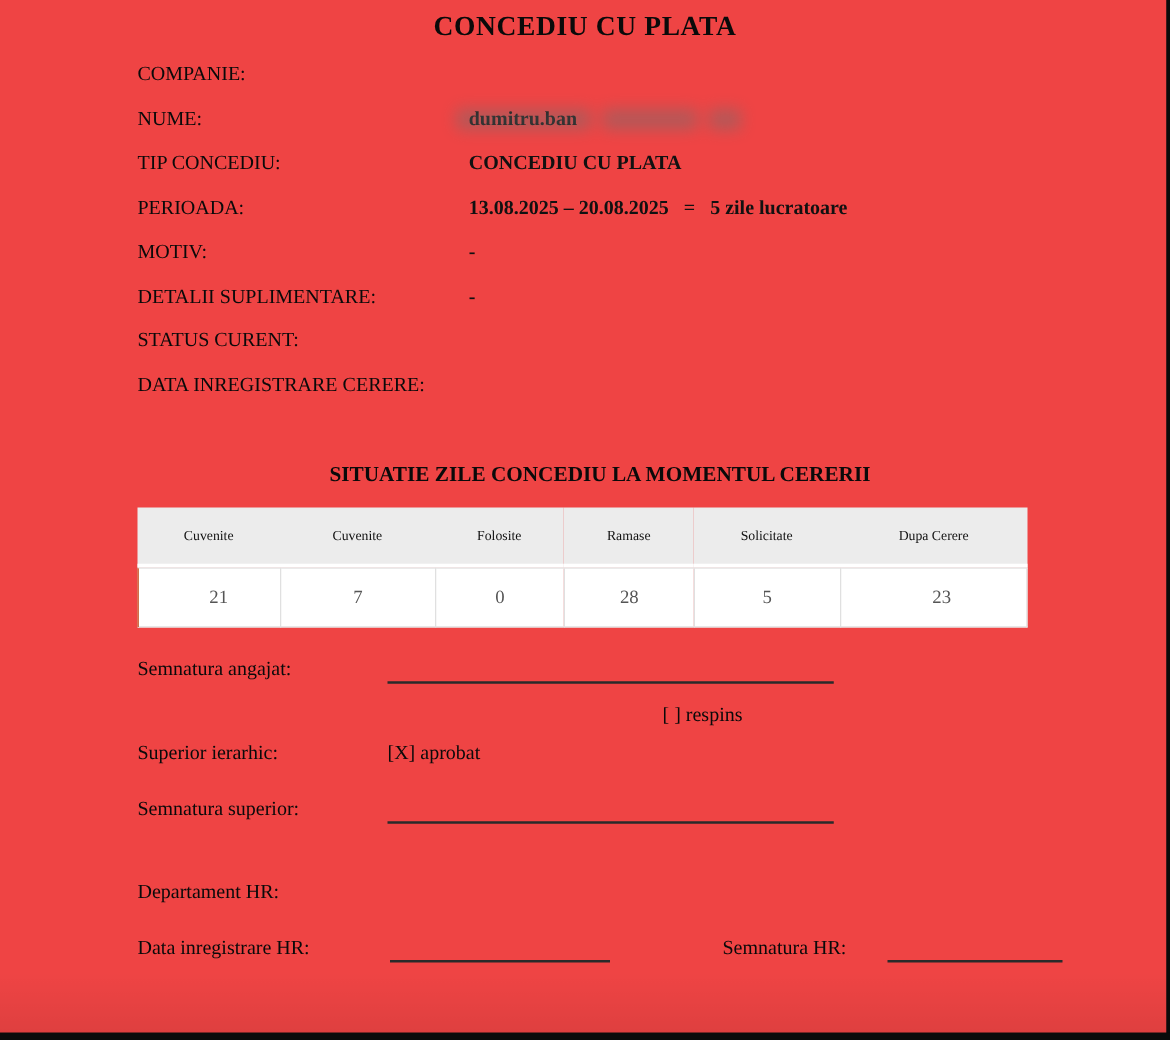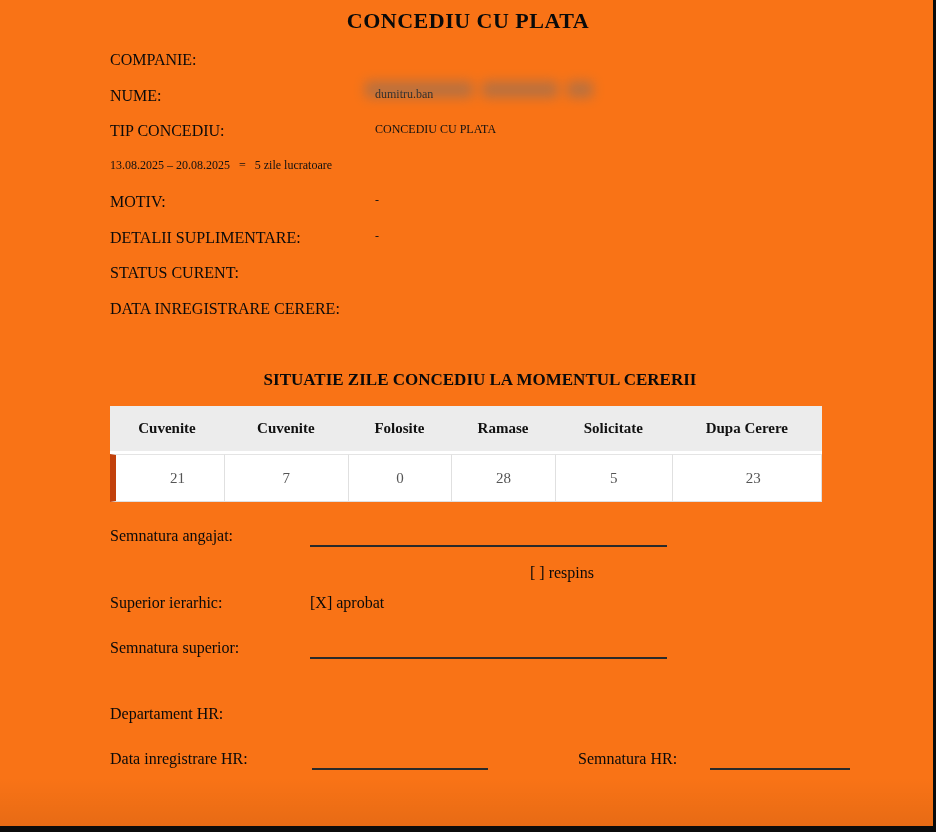--- a/index.html
+++ b/index.html
@@ -4,21 +4,21 @@
 <style>
   html, body {
     margin: 0;
     padding: 0;
     background: #ffffff;
   }
   .page {
     position: relative;
     width: 936px;
     height: 832px;
-    background: #f97316;
+    background: #ef4444;
     overflow: hidden;
     font-family: "Liberation Serif", "DejaVu Serif", serif;
     color: #000;
   }
 
   
   .doc-title {
     position: absolute;
     top: 8px;
     left: 0;
@@ -41,23 +41,24 @@
     display: flex;
     height: 35.5px;
   }
   .field-label {
     width: 265px;
     flex: 0 0 265px;
     font-size: 16px;
     color: #0a0a0a;
   }
   .field-value {
-    font-size: 12px;
+    font-size: 16px;
     color: #111;
     white-space: pre-wrap;
+    font-weight: bold;
   }
 
   
   .redacted {
     display: flex;
     align-items: center;
     gap: 9px;
     margin-left: -10px;
     filter: blur(6px);
     opacity: 0.45;
@@ -88,38 +89,38 @@
     position: absolute;
     left: 110px;
     top: 406px;
     width: 712px;
     border-collapse: separate;
     border-spacing: 0;
     table-layout: fixed;
   }
   .days-table th {
     background: #ececec;
-    font-size: 15px;
-    font-weight: bold;
+    font-size: 11px;
+    font-weight: normal;
     color: #111;
     height: 43px;
     text-align: center;
     border-bottom: 3px solid #ffffff;
   }
   .days-table td {
     background: #ffffff;
     font-size: 15px;
     color: #555;
     height: 44px;
     text-align: center;
     border-top: 1px solid #e4e4e4;
     border-bottom: 1px solid #e0e0e0;
     border-left: 1px solid #e0e0e0;
   }
-  .days-table td:first-child { border-left: 6px solid #c2410c; padding-left: 16px; }
+  .days-table td:first-child { border-left: 1px solid #c2410c; padding-left: 16px; }
   .days-table td:last-child { border-right: 1px solid #e0e0e0; padding-left: 14px; }
 
   
   .sig-label {
     position: absolute;
     font-size: 16px;
     color: #0a0a0a;
     white-space: pre;
   }
   .sig-line {
@@ -178,20 +179,21 @@
     </div>
     <div class="field-row">
       <div class="field-label">NUME:</div>
       <div class="field-value">dumitru.ban</div>
     </div>
     <div class="field-row">
       <div class="field-label">TIP CONCEDIU:</div>
       <div class="field-value">CONCEDIU CU PLATA</div>
     </div>
     <div class="field-row">
+      <div class="field-label">PERIOADA:</div>
       <div class="field-value">13.08.2025 – 20.08.2025   =   5 zile lucratoare</div>
     </div>
     <div class="field-row">
       <div class="field-label">MOTIV:</div>
       <div class="field-value">-</div>
     </div>
     <div class="field-row">
       <div class="field-label">DETALII SUPLIMENTARE:</div>
       <div class="field-value">-</div>
     </div>

